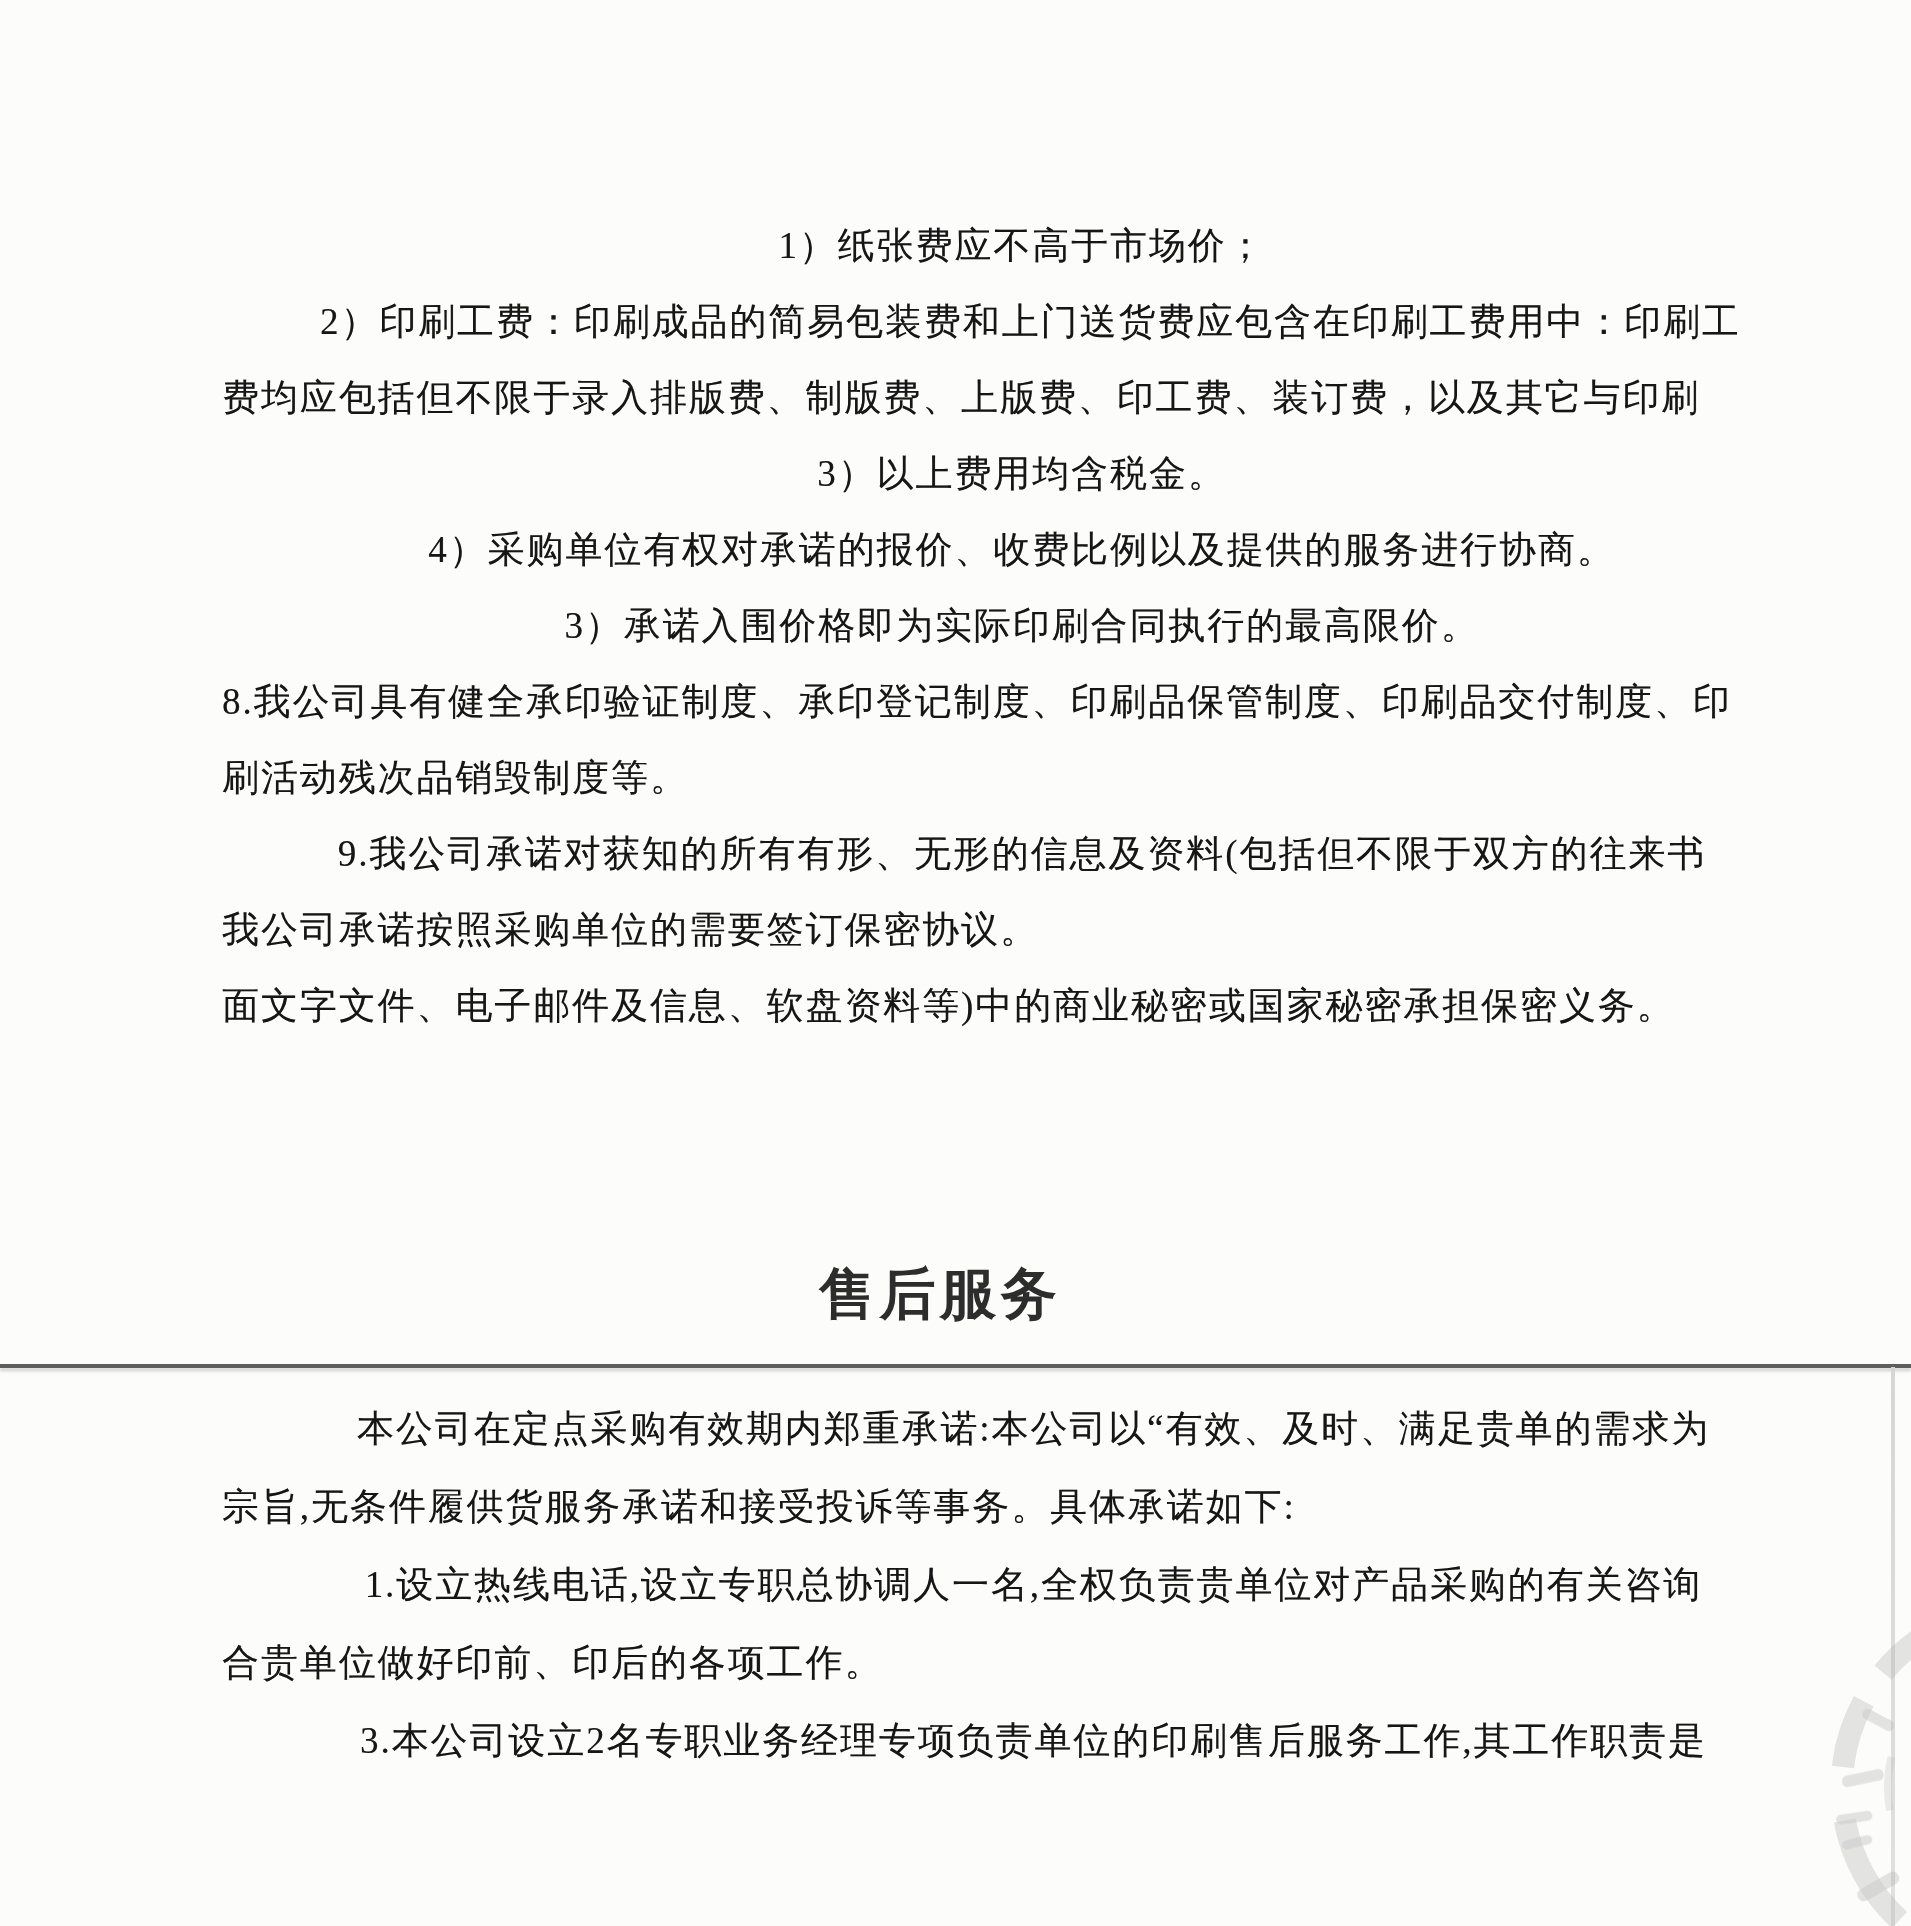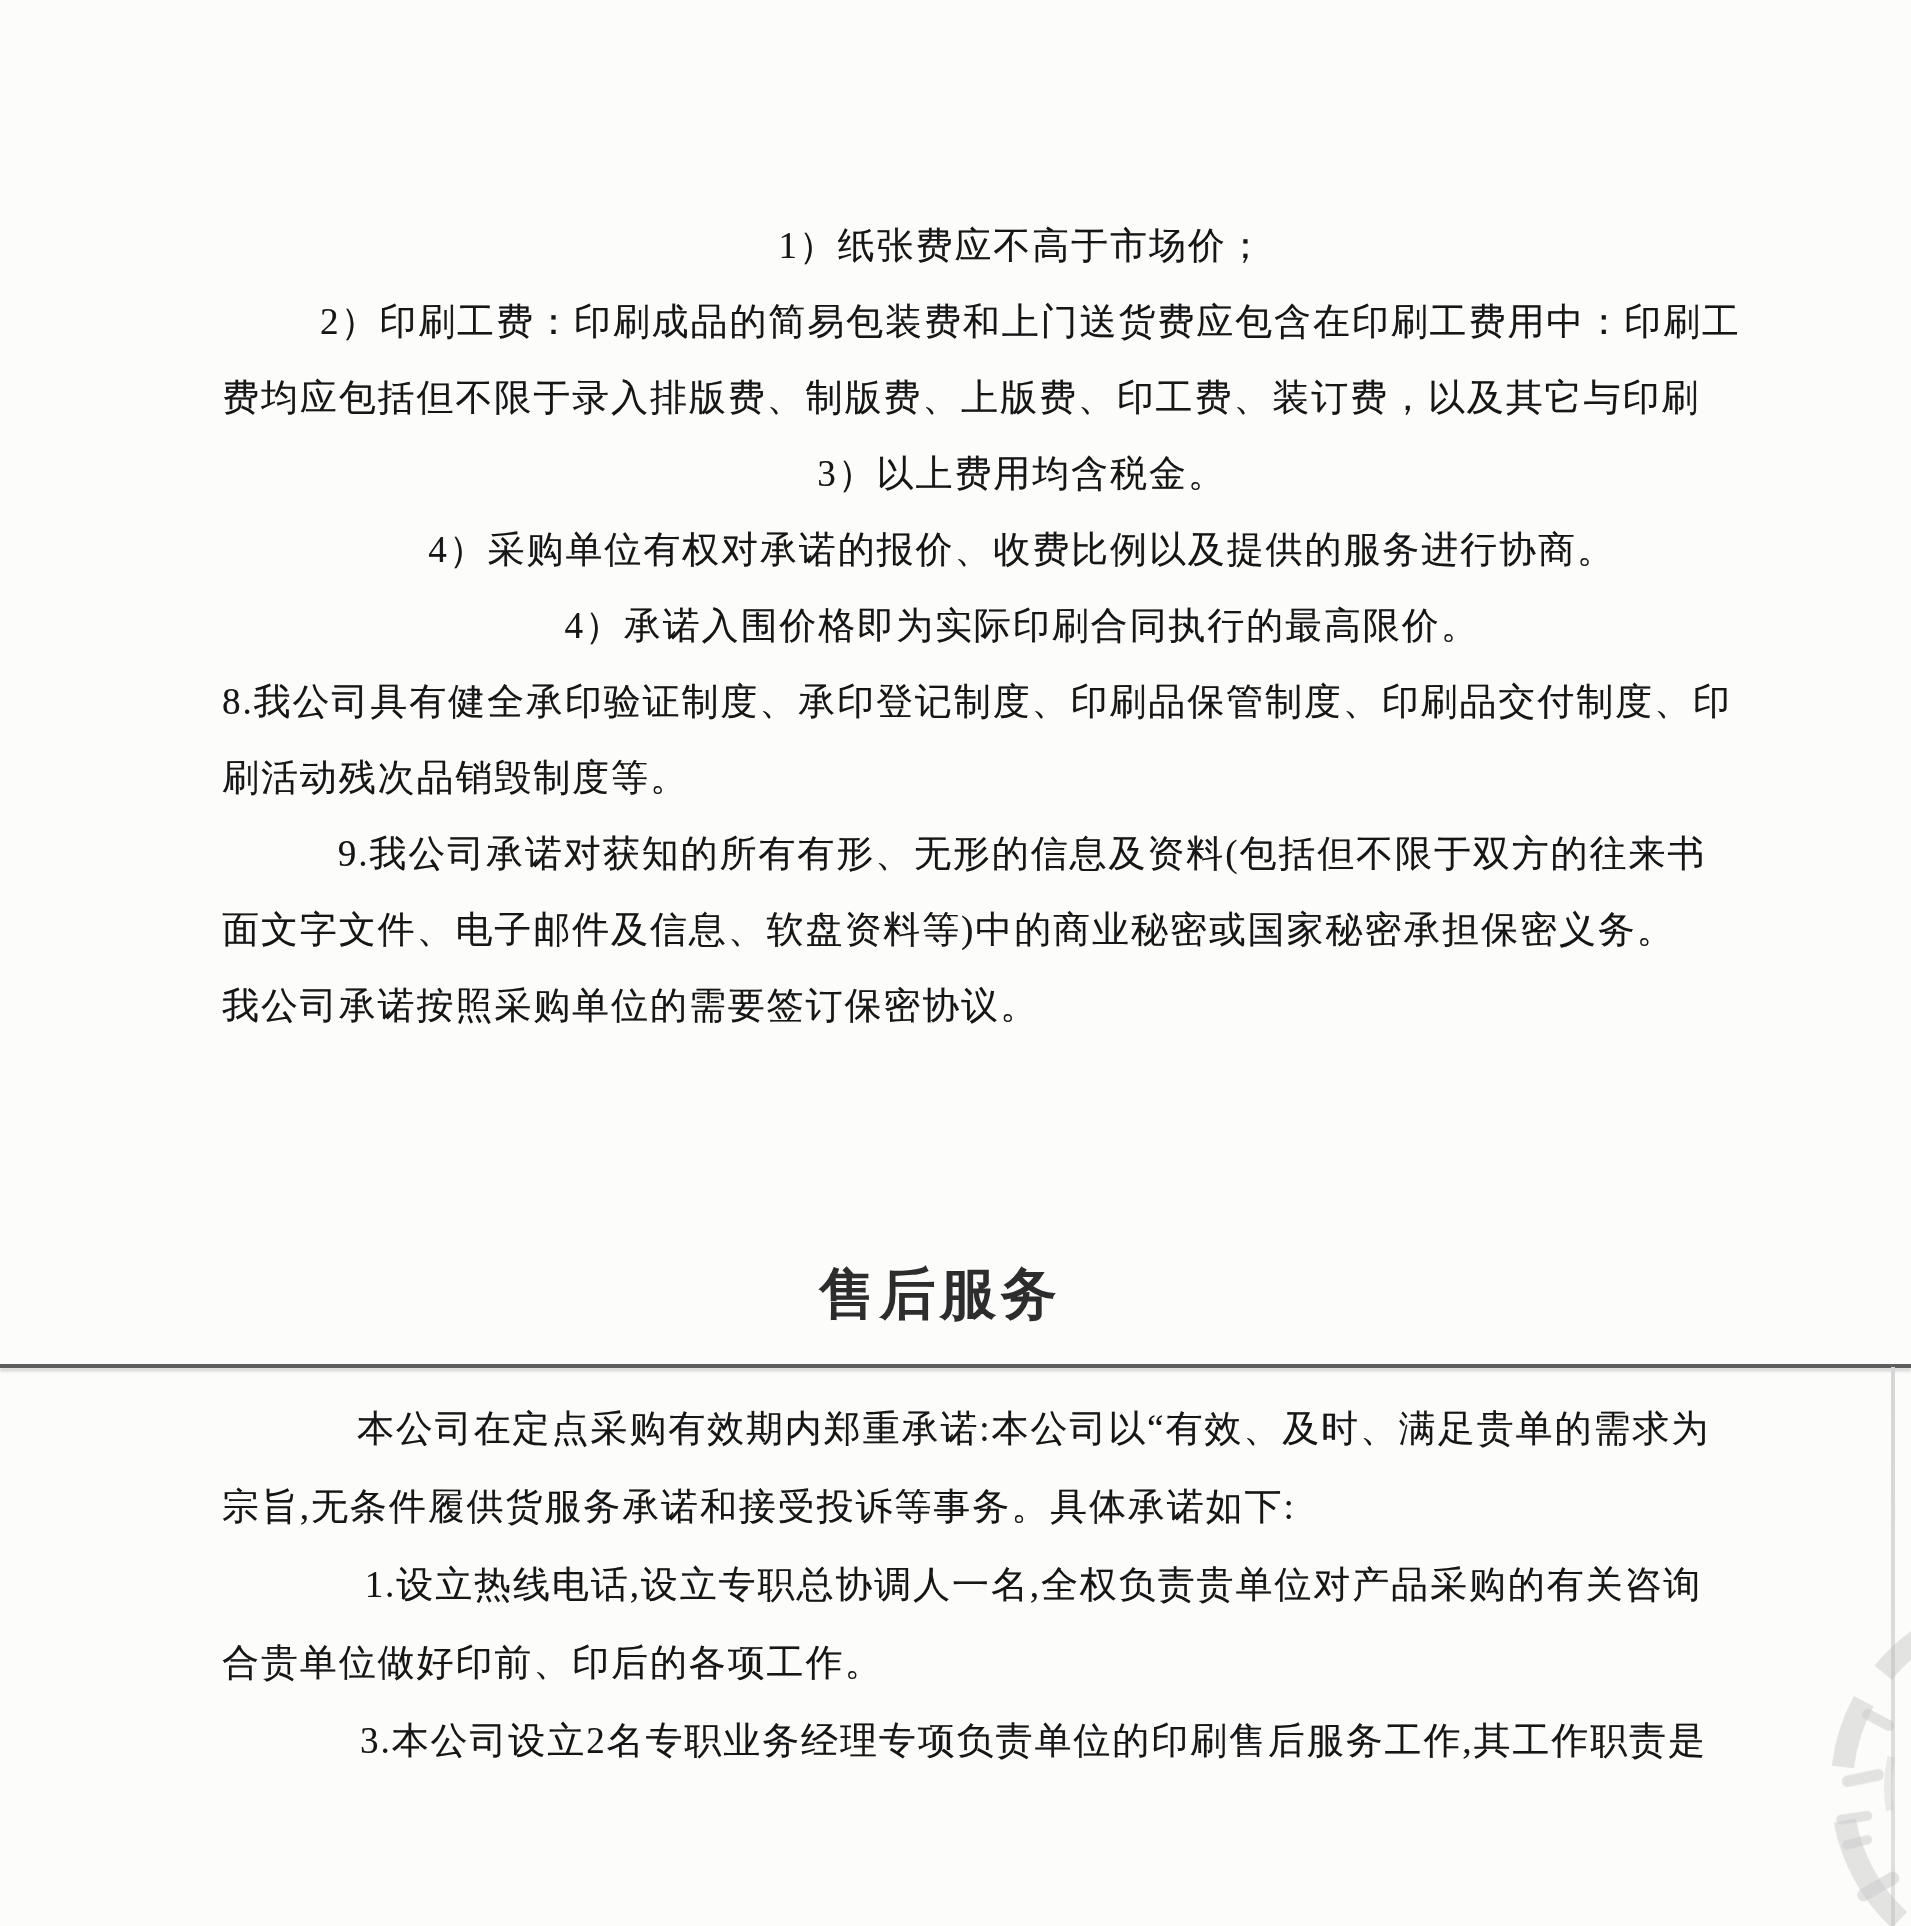--- a/index.html
+++ b/index.html
@@ -85,26 +85,26 @@
 <body>
 
 <div id="page">
 
   <div id="sec-top" class="sec">
       <div class="line ind">1）纸张费应不高于市场价；</div>
       <div class="line ind">2）印刷工费：印刷成品的简易包装费和上门送货费应包含在印刷工费用中：印刷工</div>
       <div class="line">费均应包括但不限于录入排版费、制版费、上版费、印工费、装订费，以及其它与印刷</div>
       <div class="line ind">3）以上费用均含税金。</div>
       <div class="line ind">4）采购单位有权对承诺的报价、收费比例以及提供的服务进行协商。</div>
-      <div class="line ind">4）承诺入围价格即为实际印刷合同执行的最高限价。</div>
+      <div class="line ind">3）承诺入围价格即为实际印刷合同执行的最高限价。</div>
       <div class="line">8.我公司具有健全承印验证制度、承印登记制度、印刷品保管制度、印刷品交付制度、印</div>
       <div class="line">刷活动残次品销毁制度等。</div>
       <div class="line ind">9.我公司承诺对获知的所有有形、无形的信息及资料(包括但不限于双方的往来书</div>
+      <div class="line">我公司承诺按照采购单位的需要签订保密协议。</div>
       <div class="line">面文字文件、电子邮件及信息、软盘资料等)中的商业秘密或国家秘密承担保密义务。</div>
-      <div class="line">我公司承诺按照采购单位的需要签订保密协议。</div>
     </div>
 
   <div id="heading">售后服务</div>
 
   <div id="rule"></div>
 
   <div id="sec-bottom" class="sec">
       <div class="line ind">本公司在定点采购有效期内郑重承诺:本公司以“有效、及时、满足贵单的需求为</div>
       <div class="line">宗旨,无条件履供货服务承诺和接受投诉等事务。具体承诺如下:</div>
       <div class="line ind">1.设立热线电话,设立专职总协调人一名,全权负责贵单位对产品采购的有关咨询</div>

